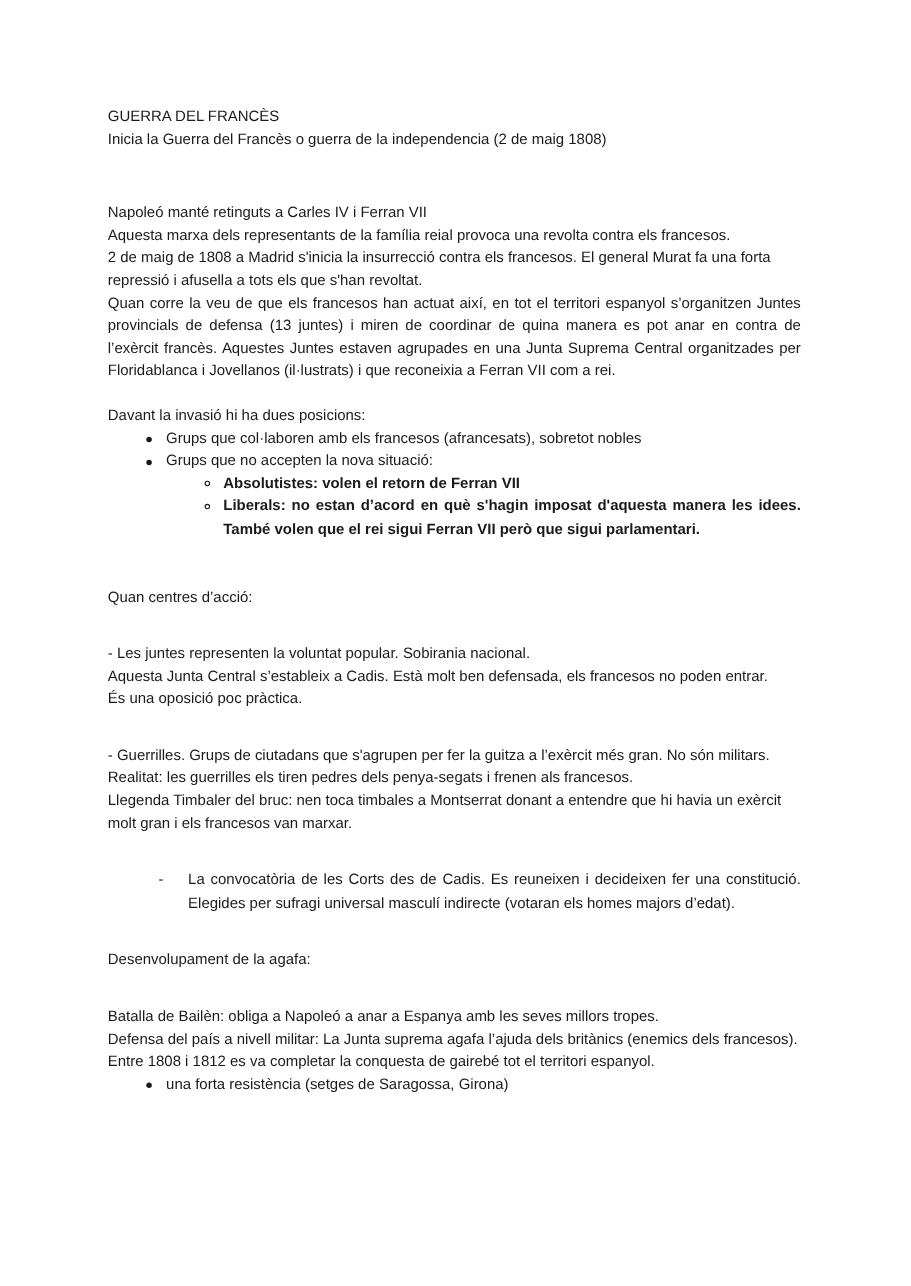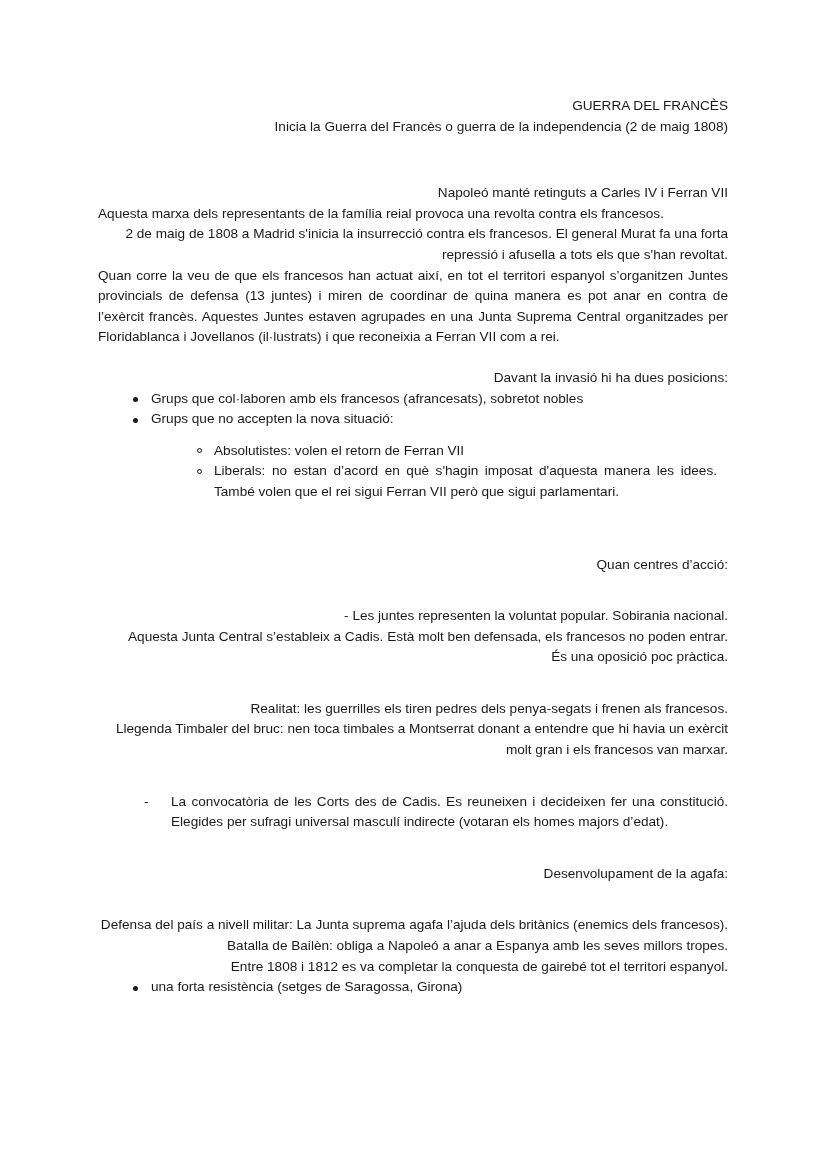--- a/index.html
+++ b/index.html
@@ -22,21 +22,21 @@
     box-sizing: border-box;
     padding: 96px 100px 0 98px;
   }
   .doc {
     width: 630px;
     font-size: 13.6px;
     line-height: 20.6px;
   }
   p {
     margin: 0;
-    text-align: right;
+    text-align: left;
   }
   p.justify {
     text-align: justify;
     text-justify: inter-word;
   }
   .spacer-sm { height: 20px; }
   .spacer-md { height: 31px; }
   .spacer-lg { height: 41px; }
   .spacer-xl { height: 46px; }
 
@@ -53,23 +53,24 @@
   ul.lvl1 > li > .bullet {
     position: absolute;
     left: 35px;
     top: 8.4px;
     width: 5px;
     height: 5px;
     border-radius: 50%;
     background: #1a1a1a;
   }
   ul.lvl2 {
-    margin: 11px;
+    margin: 0;
     padding: 0;
     list-style: none;
+    font-weight: bold;
   }
   ul.lvl2 > li {
     position: relative;
     padding-left: 52px;
     margin: 0;
   }
   ul.lvl2 > li > .bullet-hollow {
     position: absolute;
     left: 35px;
     top: 7.6px;
@@ -149,40 +150,41 @@
     <p>Quan centres d’acció:</p>
 
     <div class="spacer-md"></div>
 
     <p>- Les juntes representen la voluntat popular. Sobirania nacional.</p>
     <p>Aquesta Junta Central s’estableix a Cadis. Està molt ben defensada, els francesos no poden entrar.</p>
     <p>És una oposició poc pràctica.</p>
 
     <div class="spacer-md"></div>
 
+    <p>- Guerrilles. Grups de ciutadans que s'agrupen per fer la guitza a l’exèrcit més gran. No són militars.</p>
     <p>Realitat: les guerrilles els tiren pedres dels penya-segats i frenen als francesos.</p>
     <p>Llegenda Timbaler del bruc: nen toca timbales a Montserrat donant a entendre que hi havia un exèrcit molt gran i els francesos van marxar.</p>
 
     <div class="spacer-md"></div>
 
     <ul class="dashlist">
       <li>
         <span class="dash">-</span>
         <span class="item-text justify">La convocatòria de les Corts des de Cadis. Es reuneixen i decideixen fer una constitució. Elegides per sufragi universal masculí indirecte (votaran els homes majors d’edat).</span>
       </li>
     </ul>
 
     <div class="spacer-md"></div>
 
     <p>Desenvolupament de la agafa:</p>
 
     <div class="spacer-md"></div>
 
+    <p>Batalla de Bailèn: obliga a Napoleó a anar a Espanya amb les seves millors tropes.</p>
     <p>Defensa del país a nivell militar: La Junta suprema agafa l’ajuda dels britànics (enemics dels francesos).</p>
-    <p>Batalla de Bailèn: obliga a Napoleó a anar a Espanya amb les seves millors tropes.</p>
     <p>Entre 1808 i 1812 es va completar la conquesta de gairebé tot el territori espanyol.</p>
 
     <ul class="lvl1">
       <li>
         <span class="bullet"></span>
         <span class="item-text">una forta resistència (setges de Saragossa, Girona)</span>
       </li>
     </ul>
 
   </div>

